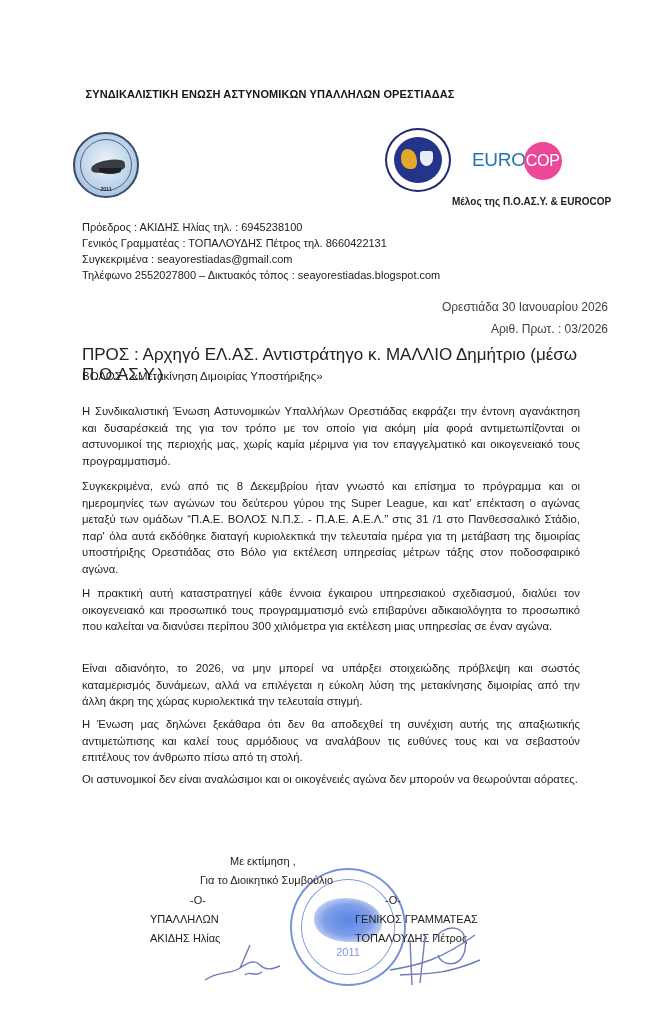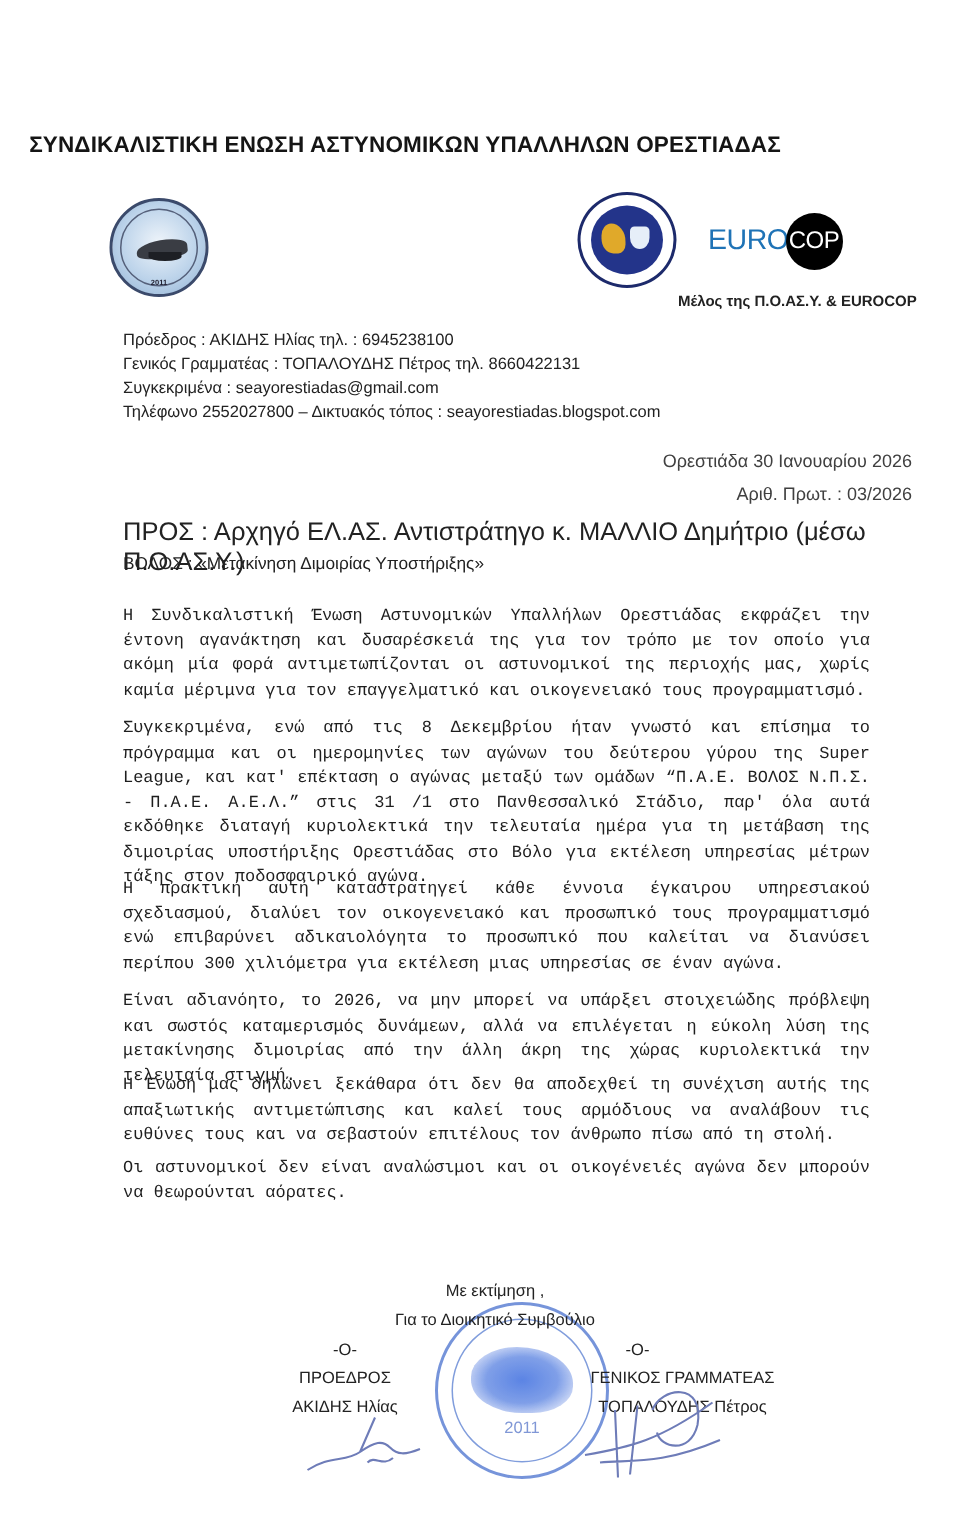--- a/index.html
+++ b/index.html
@@ -1,36 +1,36 @@
 <!DOCTYPE html>
 <html><head>
 <meta charset="utf-8">
 <style>
   html, body { margin: 0; padding: 0; background: #ffffff; }
   body { width: 652px; height: 1024px; position: relative; overflow: hidden;
          font-family: "Liberation Sans", "DejaVu Sans", sans-serif; color: #1e1e1e; }
   .abs { position: absolute; }
-  .title { left: 0; width: 540px; top: 88px; text-align: center; font-weight: bold; font-size: 15px; letter-spacing: 0.1px; color: #151515; }
+  .title { left: 0; width: 540px; top: 88px; text-align: center; font-weight: bold; font-size: 11px; letter-spacing: 0.1px; color: #151515; }
   .logo-left { left: 73px; top: 132px; width: 66px; height: 66px; border-radius: 50%;
                border: 2px solid #3b4a6b; background: radial-gradient(circle at 50% 45%, #eef4fa 0%, #bcd3ea 55%, #8fb0d2 100%); box-sizing: border-box; }
   .logo-left .ring { position:absolute; inset:5px; border-radius:50%; border:1px solid #55607a; }
   .logo-left .cap { position:absolute; left:16px; top:26px; width:34px; height:12px; background:#3a3d44; border-radius: 60% 40% 30% 30%; transform: rotate(-6deg); }
   .logo-left .visor { position:absolute; left:24px; top:34px; width:22px; height:6px; background:#1d1f24; border-radius: 0 0 50% 50%; }
   .logo-left .yr { position:absolute; left:0; width:100%; bottom:4px; text-align:center; font-size:5px; color:#223; font-weight:bold; }
   .logo-poasy { left: 385px; top: 128px; width: 66px; height: 64px; border-radius: 50%; border: 2px solid #1d2a6b; background:#fff; box-sizing:border-box; }
   .logo-poasy .inner { position:absolute; inset:7px; border-radius:50%; background:#23348a; }
   .logo-poasy .map { position:absolute; left:14px; top:19px; width:16px; height:20px; background:#e0a92a; border-radius: 40% 60% 30% 50%; }
   .logo-poasy .shield { position:absolute; left:33px; top:21px; width:13px; height:15px; background:#e6eef8; border-radius: 3px 3px 50% 50%; }
   .eurocop { left: 472px; top: 142px; font-size: 19px; color:#1f73b6; letter-spacing: -0.3px; }
-  .eurocop .cop { display:inline-block; background:#000000; color:#ffffff; border-radius: 50%; width:38px; height:38px; line-height:38px; text-align:center; margin-left:-2px; vertical-align: middle; font-size: 16px; }
+  .eurocop .cop { display:inline-block; background:#ec4899; color:#ffffff; border-radius: 50%; width:38px; height:38px; line-height:38px; text-align:center; margin-left:-2px; vertical-align: middle; font-size: 16px; }
   .member { left: 452px; top: 196px; font-size: 10px; color:#222;font-weight:bold; }
   .contact { left: 82px; font-size: 11px; color:#222; }
   .right-line { right: 44px; font-size: 12px; color:#404040; text-align: right; }
-  .para { left: 82px; width: 498px; font-size: 11.3px; line-height: 16.5px; text-align: justify; color:#1e1e1e;font-family:Liberation Mono, monospace; }
-  .center { text-align: center; font-size: 11px; color:#222; }
+  .para { left: 82px; width: 498px; font-size: 11.3px; line-height: 16.5px; text-align: justify; color:#1e1e1e; }
+  .center { font-size: 11px; color:#222; }
   .stamp { left: 290px; top: 868px; width: 116px; height: 118px; border-radius: 50%; border: 2px solid #5f82d4; box-sizing: border-box; opacity: 0.85; }
   .stamp .ring { position:absolute; inset:9px; border-radius:50%; border: 1.5px solid #6b8cd6; }
   .stamp .blob { position:absolute; left:22px; top:28px; width:68px; height:44px; background: radial-gradient(ellipse at 50% 50%, #3f6fe0 0%, #6a8fe4 50%, rgba(120,150,230,0.4) 80%); border-radius: 45% 55% 40% 50%; }
   .stamp .yr { position:absolute; left:0; width:100%; top:76px; text-align:center; font-size:11px; color:#6a86cf; }
   .sig { stroke: #6e7cb8; fill: none; stroke-width: 1.4; }
 </style>
 </head>
 <body>
 
 <div class="abs title">ΣΥΝΔΙΚΑΛΙΣΤΙΚΗ ΕΝΩΣΗ ΑΣΤΥΝΟΜΙΚΩΝ ΥΠΑΛΛΗΛΩΝ ΟΡΕΣΤΙΑΔΑΣ</div>
@@ -75,21 +75,21 @@
 <div class="abs stamp">
   <div class="ring"></div>
     <div class="blob"></div>
   <div class="yr">2011</div>
 </div>
 
 <div class="abs center" style="left:230px; width:200px; top:855px">Με εκτίμηση ,</div>
 <div class="abs center" style="left:200px; width:260px; top:874px">Για το Διοικητικό Συμβούλιο</div>
 
 <div class="abs center" style="left:190px; width:80px; top:894px">-Ο-</div>
-<div class="abs center" style="left:150px; width:160px; top:913px">ΠΡΟΕΔΡΟΣ</div>
+<div class="abs center" style="left:150px; width:160px; top:913px">ΥΠΑΛΛΗΛΩΝ</div>
 <div class="abs center" style="left:150px; width:160px; top:932px">ΑΚΙΔΗΣ Ηλίας</div>
 
 <div class="abs center" style="left:385px; width:80px; top:894px">-Ο-</div>
 <div class="abs center" style="left:355px; width:200px; top:913px">ΓΕΝΙΚΟΣ ΓΡΑΜΜΑΤΕΑΣ</div>
 <div class="abs center" style="left:355px; width:200px; top:932px">ΤΟΠΑΛΟΥΔΗΣ Πέτρος</div>
 
 <svg class="abs" style="left:200px; top:940px" width="90" height="50">
   <path class="sig" d="M5 40 C 20 30, 30 35, 40 28 S 55 20, 60 25 S 70 30, 80 26 M40 28 L 50 5 M45 35 C 50 30, 55 38, 62 32"></path>
 </svg>
 <svg class="abs" style="left:380px; top:915px" width="110" height="80">

